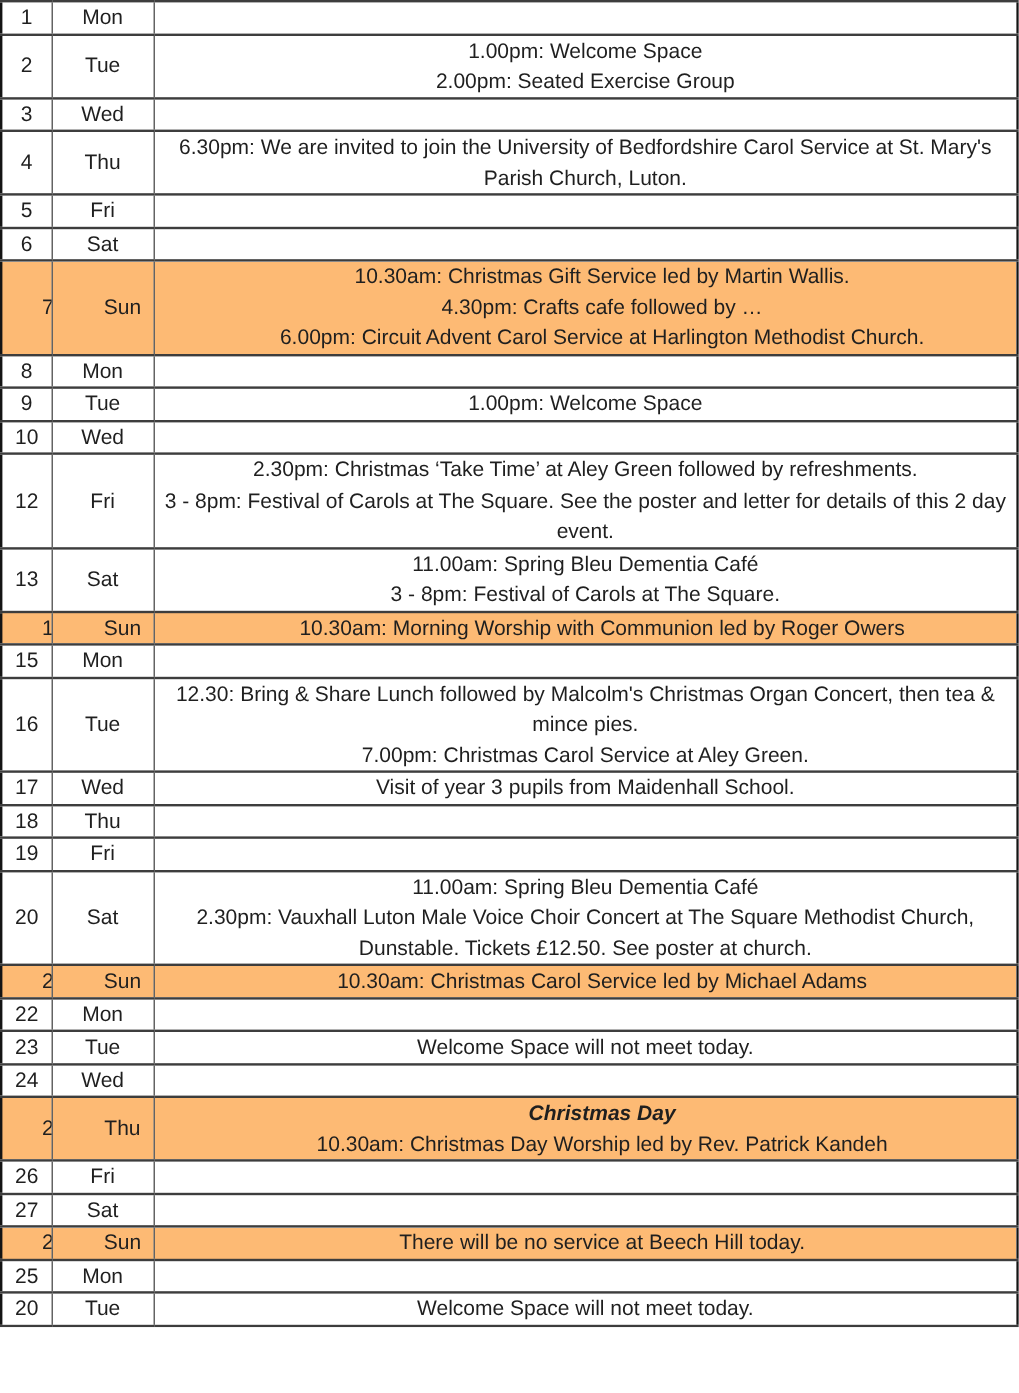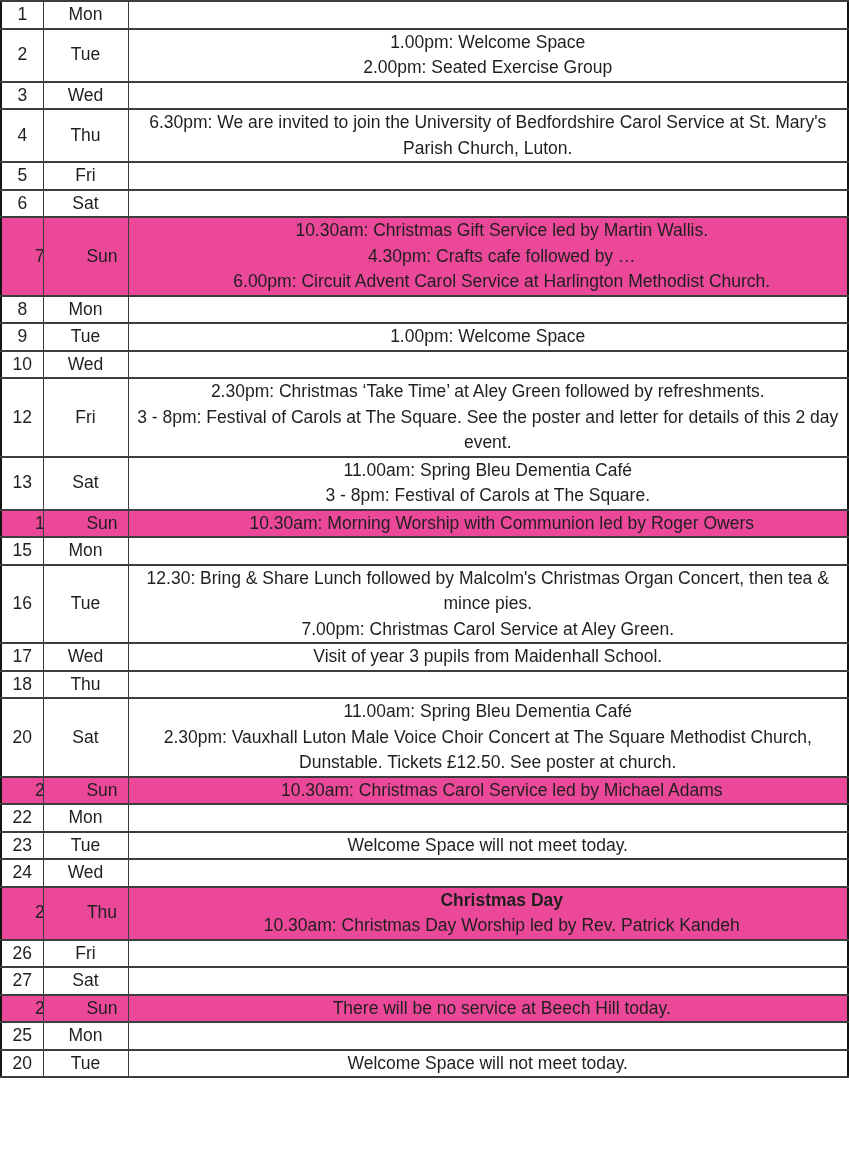--- a/index.html
+++ b/index.html
@@ -28,29 +28,30 @@
   }
   td.day-number-cell,
   td.weekday-cell {
     text-align: center;
   }
   td.events-cell {
     padding: 0 5px 0 5px;
     text-align: left;
   }
   tr.highlighted td {
-    background: #ec4899;
+    background: #fdba74;
     padding-left: 33px;
   }
   .event {
     white-space: normal;
     text-align: center;
   }
   .event.bold {
     font-weight: bold;
+    font-style: italic;
   }
 </style>
 </head>
 <body>
 
 <table class="calendar-table">
   <colgroup>
     <col style="width:42px">
     <col style="width:85px">
     <col>
@@ -159,20 +160,25 @@
         <td class="events-cell">
           <div class="event">Visit of year 3 pupils from Maidenhall School.</div>
         </td>
       </tr>
       <tr>
         <td class="day-number-cell">18</td>
         <td class="weekday-cell">Thu</td>
         <td class="events-cell"></td>
       </tr>
       <tr>
+        <td class="day-number-cell">19</td>
+        <td class="weekday-cell">Fri</td>
+        <td class="events-cell"></td>
+      </tr>
+      <tr>
         <td class="day-number-cell">20</td>
         <td class="weekday-cell">Sat</td>
         <td class="events-cell">
           <div class="event">11.00am: Spring Bleu Dementia Café</div>
           <div class="event">2.30pm: Vauxhall Luton Male Voice Choir Concert at The Square Methodist Church, Dunstable. Tickets £12.50. See poster at church.</div>
         </td>
       </tr>
       <tr class="highlighted">
         <td class="day-number-cell">21</td>
         <td class="weekday-cell">Sun</td>

